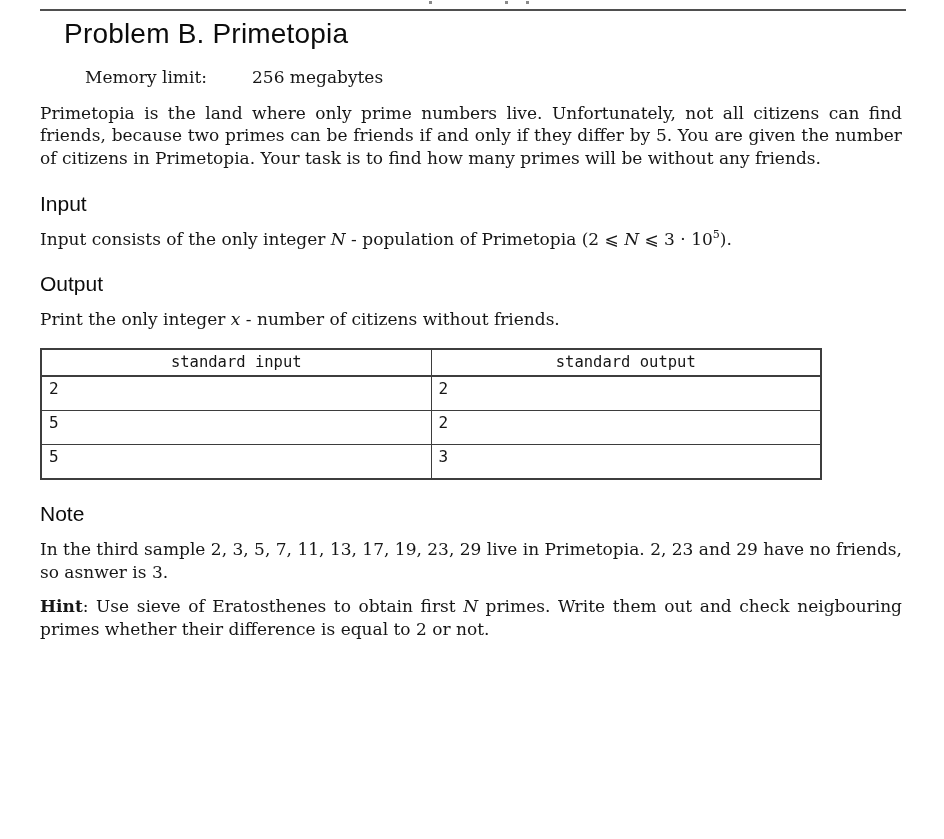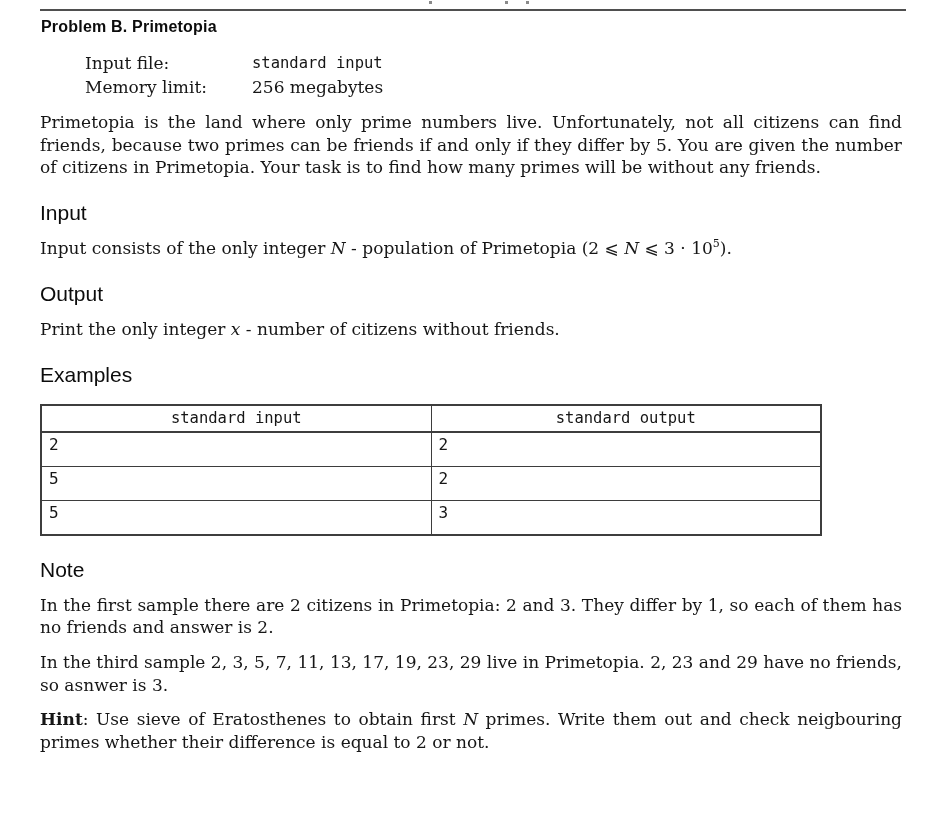--- a/index.html
+++ b/index.html
@@ -12,22 +12,22 @@
     overflow:hidden;
   }
   .frag { position:absolute; top:1px; width:3px; height:3px; background:#8a8a8a; }
   .top-rule {
     position:absolute; left:40px; top:9px; width:866px; height:0;
     border-top:2px solid #4f4f4f;
   }
   .content { position:absolute; left:40px; top:14px; width:864px; }
   .doc-title {
     font-family:"Liberation Sans","DejaVu Sans",sans-serif;
-    font-weight:bold; font-size:16px; color:#0c0c0c;
-    margin:4px 0 16px 1px; letter-spacing:0.2px;
+    font-weight:normal; font-size:28px; color:#0c0c0c;
+    margin:4px 0 16px 24px; letter-spacing:0.2px;
   }
   .meta { margin-left:45px; font-size:17px; line-height:23.5px; }
   .meta-row { display:flex; }
   .meta-label { width:167px; }
   .mono { font-family:"DejaVu Sans Mono","Liberation Mono",monospace; font-size:15.5px; }
   .meta-value.mono { line-height:23.5px; }
   p.body-text {
     font-size:17px; line-height:22.7px; text-align:justify;
     margin:12px 0 12px 0; width:862px;
   }
@@ -67,38 +67,33 @@
 <span class="frag" style="left:526px"></span>
 
 <div class="top-rule"></div>
 
 <div class="content">
 
   <div class="doc-title">Problem B. Primetopia</div>
 
   <div class="meta">
     <div class="meta-row">
-      <span class="meta-label">Input file:</span>
-      <span class="meta-value mono">standard input</span>
-    </div>
-    <div class="meta-row">
       <span class="meta-label">Memory limit:</span>
       <span class="meta-value">256 megabytes</span>
     </div>
   </div>
 
   <p class="body-text statement">Primetopia is the land where only prime numbers live. Unfortunately, not all citizens can find friends, because two primes can be friends if and only if they differ by 5. You are given the number of citizens in Primetopia. Your task is to find how many primes will be without any friends.</p>
 
   <div class="section-heading">Input</div>
   <p class="body-text"><span>Input consists of the only integer </span><span class="math-var">N</span><span> - population of Primetopia (2 ⩽ </span><span class="math-var">N</span><span> ⩽ 3 · 10</span><sup class="exp">5</sup><span>).</span></p>
 
   <div class="section-heading">Output</div>
   <p class="body-text"><span>Print the only integer </span><span class="math-var">x</span><span> - number of citizens without friends.</span></p>
 
-  <div class="section-heading">Examples</div>
 
   <table class="examples">
     <thead>
       <tr>
         <th>standard input</th>
         <th>standard output</th>
       </tr>
     </thead>
     <tbody>
       <tr>
@@ -110,17 +105,16 @@
         <td>2</td>
       </tr>
       <tr>
         <td>5</td>
         <td>3</td>
       </tr>
     </tbody>
   </table>
 
   <div class="section-heading">Note</div>
-  <p class="body-text note-p">In the first sample there are 2 citizens in Primetopia: 2 and 3. They differ by 1, so each of them has no friends and answer is 2.</p>
   <p class="body-text note-p">In the third sample 2, 3, 5, 7, 11, 13, 17, 19, 23, 29 live in Primetopia. 2, 23 and 29 have no friends, so asnwer is 3.</p>
   <p class="body-text note-p"><span class="hint-label">Hint</span><span>: Use sieve of Eratosthenes to obtain first </span><span class="math-var">N</span><span> primes. Write them out and check neigbouring primes whether their difference is equal to 2 or not.</span></p>
 
 </div>
 
 </body></html>

